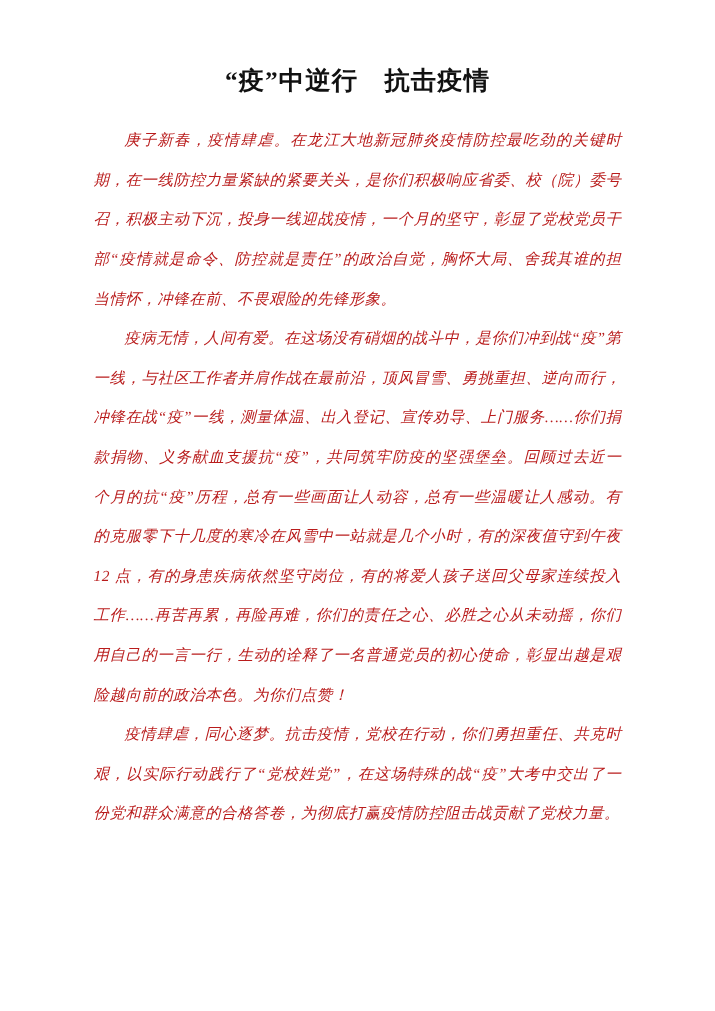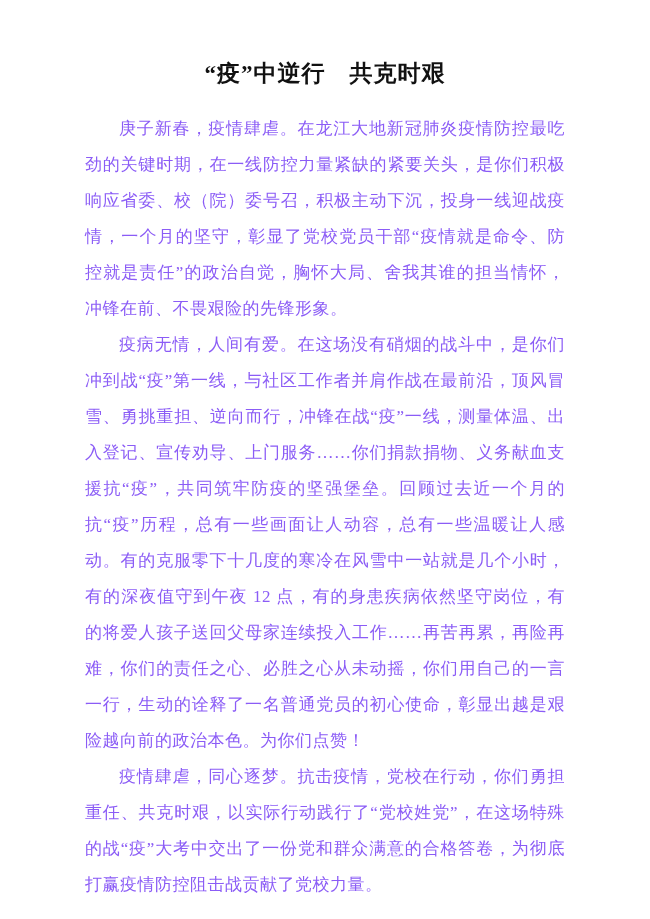--- a/index.html
+++ b/index.html
@@ -21,34 +21,35 @@
     text-align: center;
     font-size: 23px;
     font-weight: bold;
     color: #111111;
     letter-spacing: 1px;
     margin-bottom: 22px;
     line-height: 1.35;
     white-space: pre-wrap;
   }
   .doc-body p {
-    font-size: 17px;
+    font-size: 14px;
     line-height: 36px;
     text-align: justify;
     text-justify: inter-ideograph;
     text-indent: 2em;
-    color: #8b5cf6;
+    color: #b91c1c;
     letter-spacing: 0.5px;
+    font-style: italic;
   }
 </style>
 </head>
 <body>
 
 <div class="page">
-  <h1 class="doc-title">“疫”中逆行　共克时艰</h1>
+  <h1 class="doc-title">“疫”中逆行　抗击疫情</h1>
 
   <div class="doc-body">
     <p>庚子新春，疫情肆虐。在龙江大地新冠肺炎疫情防控最吃劲的关键时期，在一线防控力量紧缺的紧要关头，是你们积极响应省委、校（院）委号召，积极主动下沉，投身一线迎战疫情，一个月的坚守，彰显了党校党员干部“疫情就是命令、防控就是责任”的政治自觉，胸怀大局、舍我其谁的担当情怀，冲锋在前、不畏艰险的先锋形象。</p>
     <p>疫病无情，人间有爱。在这场没有硝烟的战斗中，是你们冲到战“疫”第一线，与社区工作者并肩作战在最前沿，顶风冒雪、勇挑重担、逆向而行，冲锋在战“疫”一线，测量体温、出入登记、宣传劝导、上门服务……你们捐款捐物、义务献血支援抗“疫”，共同筑牢防疫的坚强堡垒。回顾过去近一个月的抗“疫”历程，总有一些画面让人动容，总有一些温暖让人感动。有的克服零下十几度的寒冷在风雪中一站就是几个小时，有的深夜值守到午夜 12 点，有的身患疾病依然坚守岗位，有的将爱人孩子送回父母家连续投入工作……再苦再累，再险再难，你们的责任之心、必胜之心从未动摇，你们用自己的一言一行，生动的诠释了一名普通党员的初心使命，彰显出越是艰险越向前的政治本色。为你们点赞！</p>
     <p>疫情肆虐，同心逐梦。抗击疫情，党校在行动，你们勇担重任、共克时艰，以实际行动践行了“党校姓党”，在这场特殊的战“疫”大考中交出了一份党和群众满意的合格答卷，为彻底打赢疫情防控阻击战贡献了党校力量。</p>
   </div>
 
 </div>
 
 </body></html>

